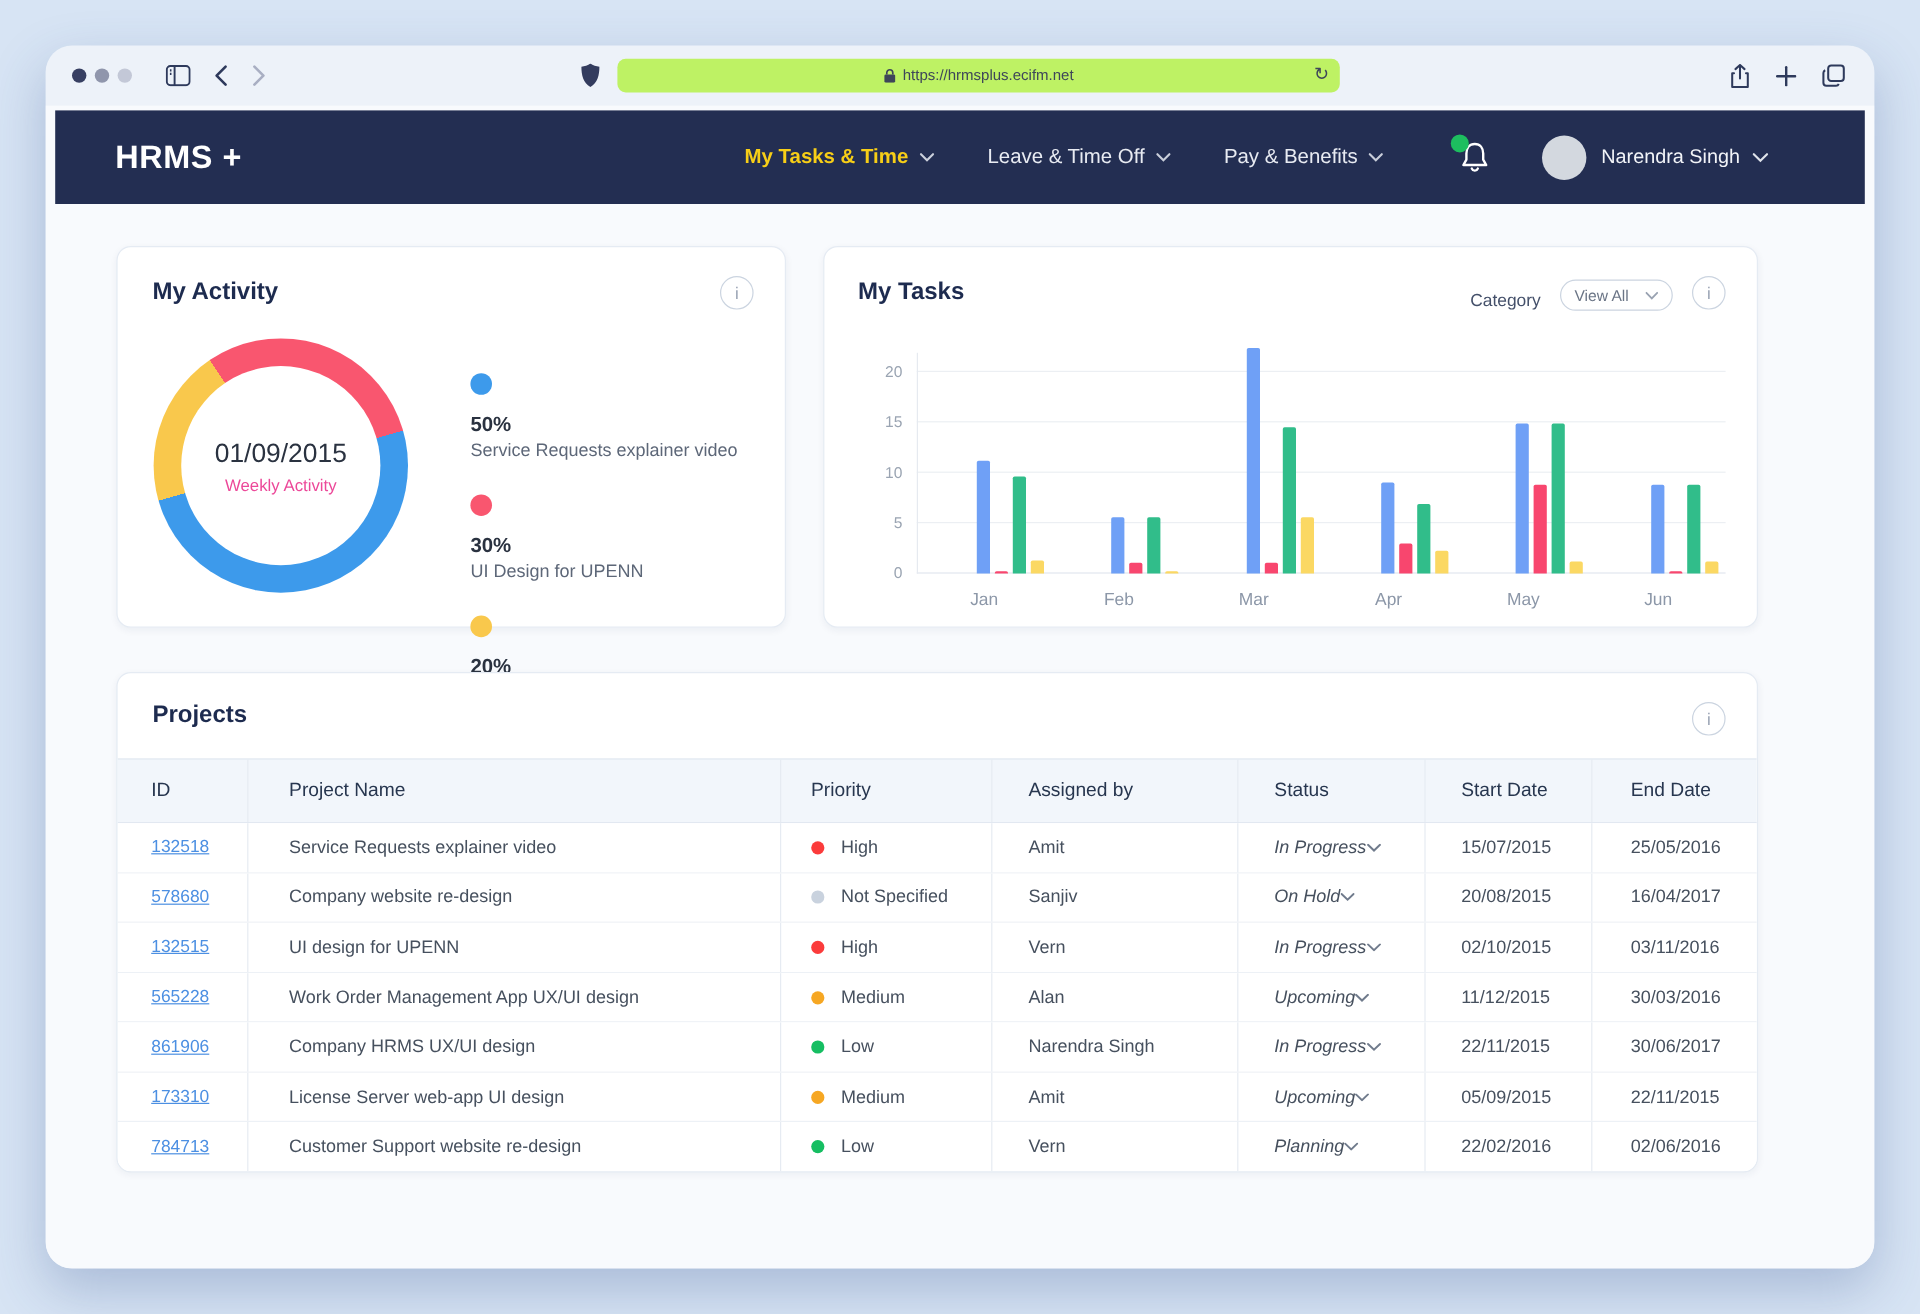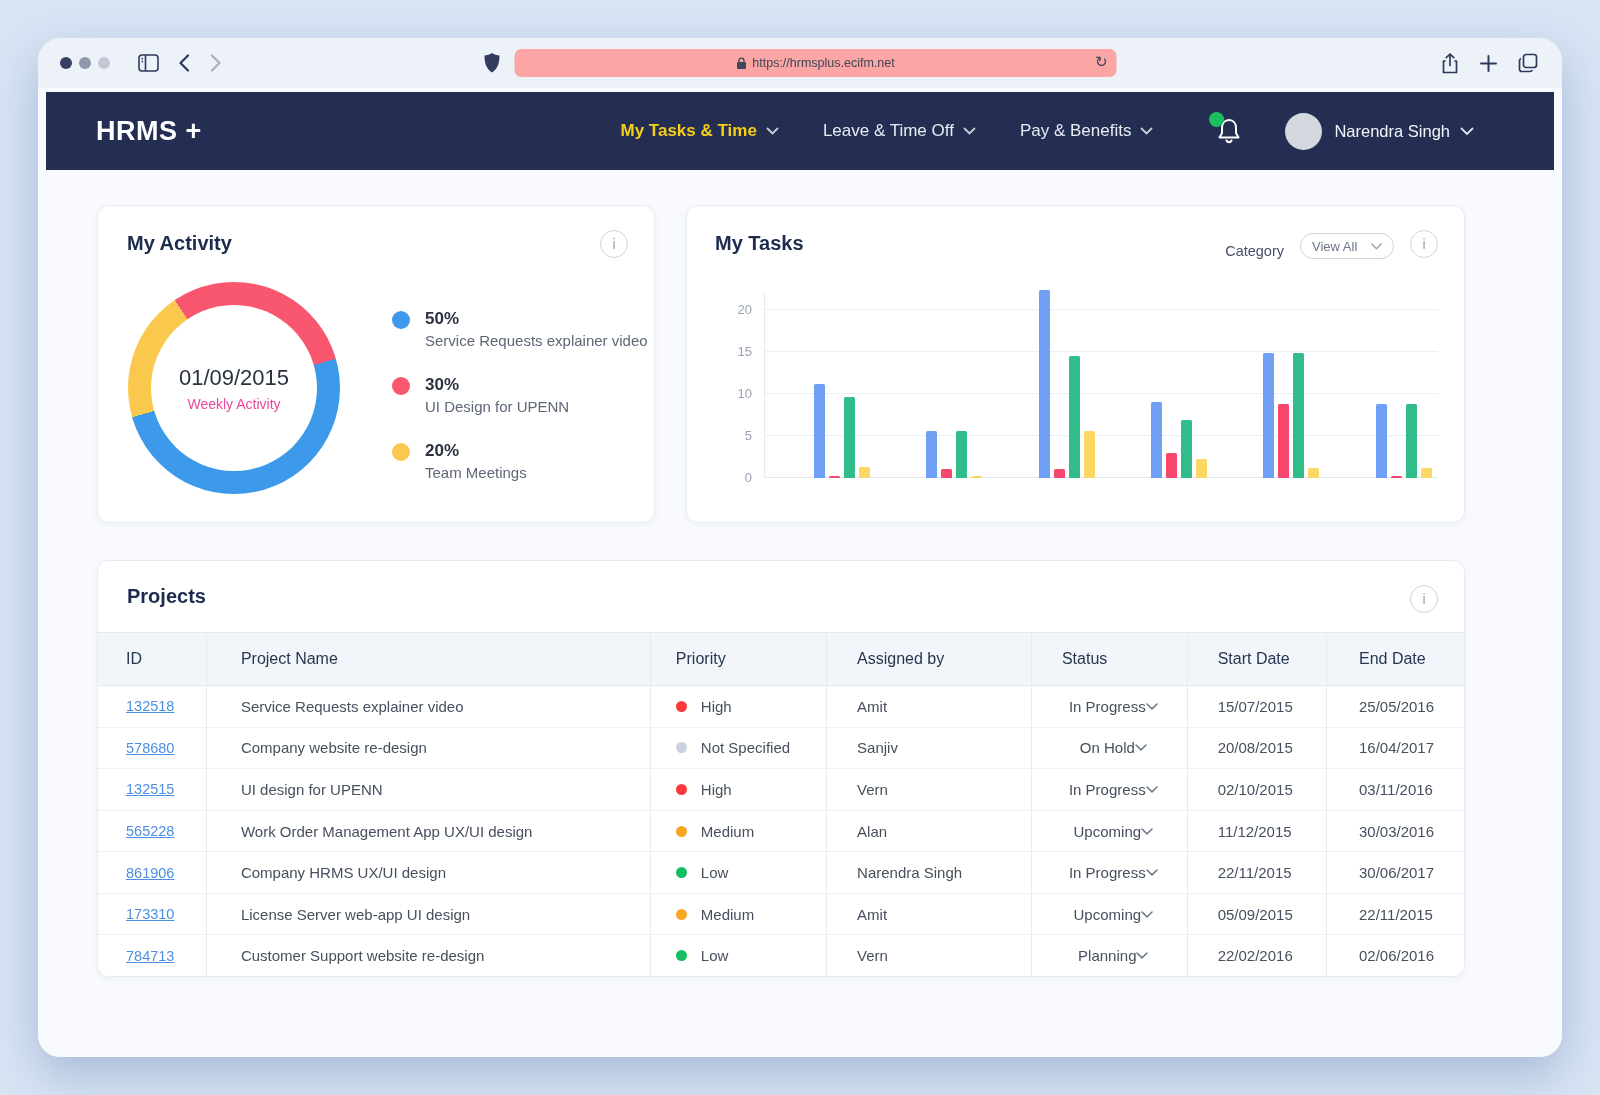--- a/index.html
+++ b/index.html
@@ -18,21 +18,21 @@
     overflow:hidden;
   }
   .toolbar { position:relative; height:50px; display:flex; align-items:center; padding:0 22px; }
   .dots { display:flex; gap:7px; }
   .dot { width:12px; height:12px; border-radius:50%; }
   .tb-left { display:flex; align-items:center; gap:20px; margin-left:28px; }
   .tb-icon { display:flex; align-items:center; justify-content:center; color:#2e3a5c; }
   .tb-icon.disabled { color:#a9afc3; }
   .center-group { position:absolute; left:50%; top:50%; transform:translate(-50%,-50%); display:flex; align-items:center; gap:14px; }
   .urlbar {
-    width:602px; height:28px; background:#fca5a5; border-radius:7px;
+    width:602px; height:28px; background:#bef264; border-radius:7px;
     display:flex; align-items:center; justify-content:center; position:relative;
     color:#3e4659; font-size:12.5px;
   }
   .urlbar .lock { margin-right:6px; display:flex; }
   .reload { position:absolute; right:9px; top:4px; font-size:15px; color:#3e4659; }
   .tb-right { position:absolute; right:24px; top:0; height:50px; display:flex; align-items:center; gap:21px; }
 
   
   .page { position:absolute; top:50px; left:0; right:0; bottom:0; background:#f8fafd; }
   .app-header {
@@ -70,21 +70,21 @@
 
   
   .donut { position:absolute; left:30px; top:76px; width:212px; height:212px; border-radius:50%; }
   .donut-hole {
     position:absolute; left:23px; top:23px; width:166px; height:166px; border-radius:50%;
     background:#ffffff; display:flex; flex-direction:column; align-items:center; justify-content:center;
   }
   .donut-value { font-size:22px; font-weight:normal; color:#2a3240; }
   .donut-sub { font-size:14px; color:#ec4899; margin-top:5px;text-align:center; }
   .legend { position:absolute; left:294px; top:103px; display:flex; flex-direction:column; gap:26px; }
-  .legend-item { display:flex; gap:15px; }
+  .legend-item { display:flex; gap:15px;flex-direction:column; }
   .legend-dot { width:18px; height:18px; border-radius:50%; margin-top:2px; flex:none; }
   .legend-pct { font-size:17px; font-weight:bold; color:#2a3240; }
   .legend-label { font-size:15px; color:#5d6778; margin-top:3px; }
 
   
   .chart { position:absolute; left:77px; top:76px; width:674px; height:196px; }
   .gridline { position:absolute; left:0; right:0; height:1px; background:#eceff3; }
   .gridline.zero { background:#e2e7ee; }
   .yaxis { position:absolute; left:0; bottom:0; width:1px; height:184px; background:#e6eaf0; }
   .ylab { position:absolute; right:calc(100% + 12px); font-size:13px; color:#9aa4b2; transform:translateY(7px); }
@@ -117,21 +117,21 @@
   .c + .c { border-left:1px solid #e6ebf2; }
   .c-id    { width:7.9%;  padding-left:28px; }
   .c-name  { width:32.5%; padding-left:34px; }
   .c-prio  { width:12.9%; padding-left:25px; gap:14px; }
   .c-assg  { width:15.0%; padding-left:30px; }
   .c-stat  { width:11.4%; padding:0 22px 0 30px; }
   .c-start { width:10.2%; padding-left:30px; }
   .c-end   { width:10.1%; padding-left:32px; }
   .id-link { color:#4c8fe2; text-decoration:underline; font-size:14.5px; }
   .prio-dot { width:11px; height:11px; border-radius:50%; flex:none; }
-  .stat-inner { display:flex; align-items:center; justify-content:center; width:100%; }
+  .stat-inner { display:flex; align-items:center; justify-content:flex-start; width:100%;font-style:italic; }
   .stat-chev { color:#707b8c; display:flex; cursor:pointer; }
 </style>
 </head>
 <body>
 
 <div class="window">
 
   <div class="toolbar">
     <div class="dots">
       <span class="dot" id="dot0" style="background: rgb(55, 63, 98);"></span>
@@ -344,20 +344,28 @@
                 </div>
                 <div class="slot">
                   <div class="bars">
                     <div class="bar" style="height: 74px; background: rgb(111, 160, 246);"></div>
                     <div class="bar" style="height: 1.7px; background: rgb(248, 70, 110);"></div>
                     <div class="bar" style="height: 74px; background: rgb(49, 189, 138);"></div>
                     <div class="bar" style="height: 10.1px; background: rgb(251, 216, 99);"></div>
                   </div>
                 </div>
               </div>
+              <div class="xlabels">
+                <span class="xlab">Jan</span>
+                <span class="xlab">Feb</span>
+                <span class="xlab">Mar</span>
+                <span class="xlab">Apr</span>
+                <span class="xlab">May</span>
+                <span class="xlab">Jun</span>
+              </div>
             </div>
         </div>
       </div>
 
       <div class="card projects-card">
         <div class="card-title">Projects</div>
         <div class="info-icon">i</div>
         <div class="table">
           <div class="thead">
             <span class="c c-id">ID</span>

